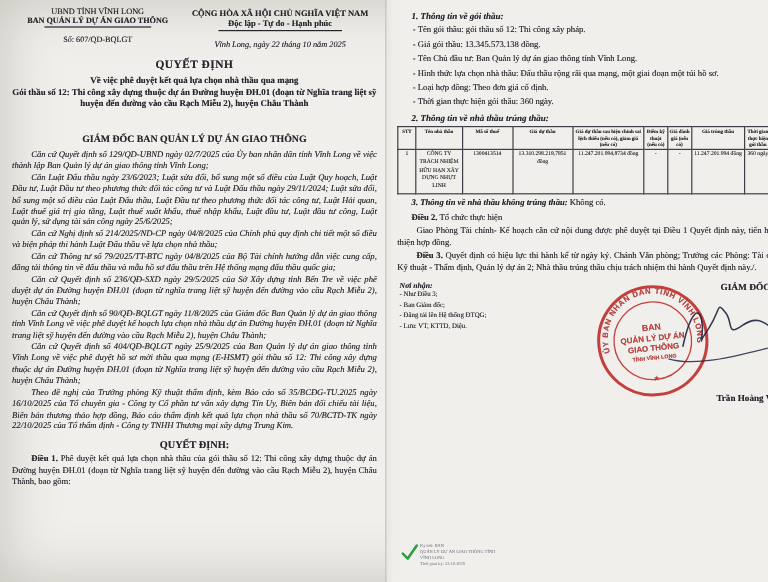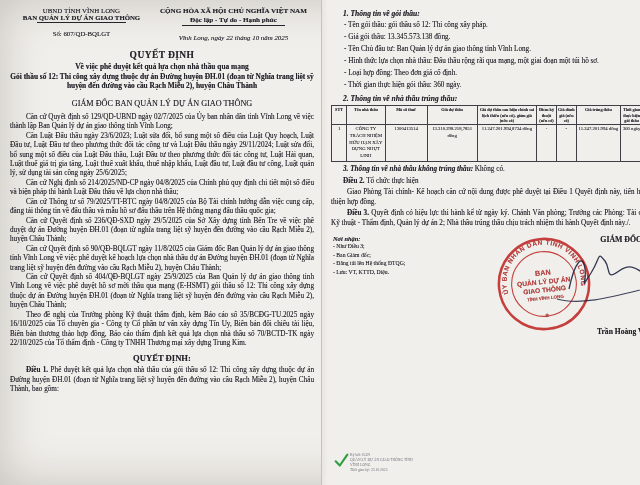--- a/index.html
+++ b/index.html
@@ -25,24 +25,24 @@
   .org-name::after { content:""; display:block; width:62%; margin:1px auto 0; border-bottom:.9px solid #24242c; }
   .doc-no    { font-size:6.8px; margin-top:7px; }
   .motto1    { font-size:7.1px; font-weight:bold; }
   .motto2    { font-size:7.1px; font-weight:bold; margin-top:1px; }
   .motto2::after { content:""; display:block; width:64%; margin:1px auto 0; border-bottom:.9px solid #24242c; }
   .place-date{ font-size:6.9px; font-style:italic; margin-top:8px; }
 
   .title-block { text-align:center; margin-top:9px; }
   .decision-title { font-size:9.5px; font-weight:bold; letter-spacing:.4px; }
   .subject  { font-size:7.4px; font-weight:bold; line-height:1.3; margin-top:2px; }
-  .authority{ font-size:8.2px; font-weight:normal; margin-top:8px; }
+  .authority{ font-size:8.2px; font-weight:bold; margin-top:20px; }
 
   .preamble { margin-top:5px; }
-  .preamble-p { margin:0; font-size:7.2px; line-height:1.31; text-align:justify; text-indent:16px; }
+  .preamble-p { margin:0; font-style:italic; font-size:7.2px; line-height:1.31; text-align:justify; text-indent:16px; }
 
   .decision2 { text-align:center; font-size:8.6px; font-weight:bold; margin:5px 0 3px; }
   .article   { font-size:7.2px; line-height:1.3; text-align:justify; text-indent:16px; margin:0; }
   .b { font-weight:bold; }
 
   
   .sec-head { font-weight:bold; font-style:italic; font-size:7.5px; margin:4px 0 2px; text-indent:12px; }
   .info-list div { font-size:7.2px; line-height:1.42; margin:1.8px 0; text-indent:13px; text-align:left; }
 
   table { border-collapse:collapse; width:100%; table-layout:fixed; margin:2px 0 3px; }

